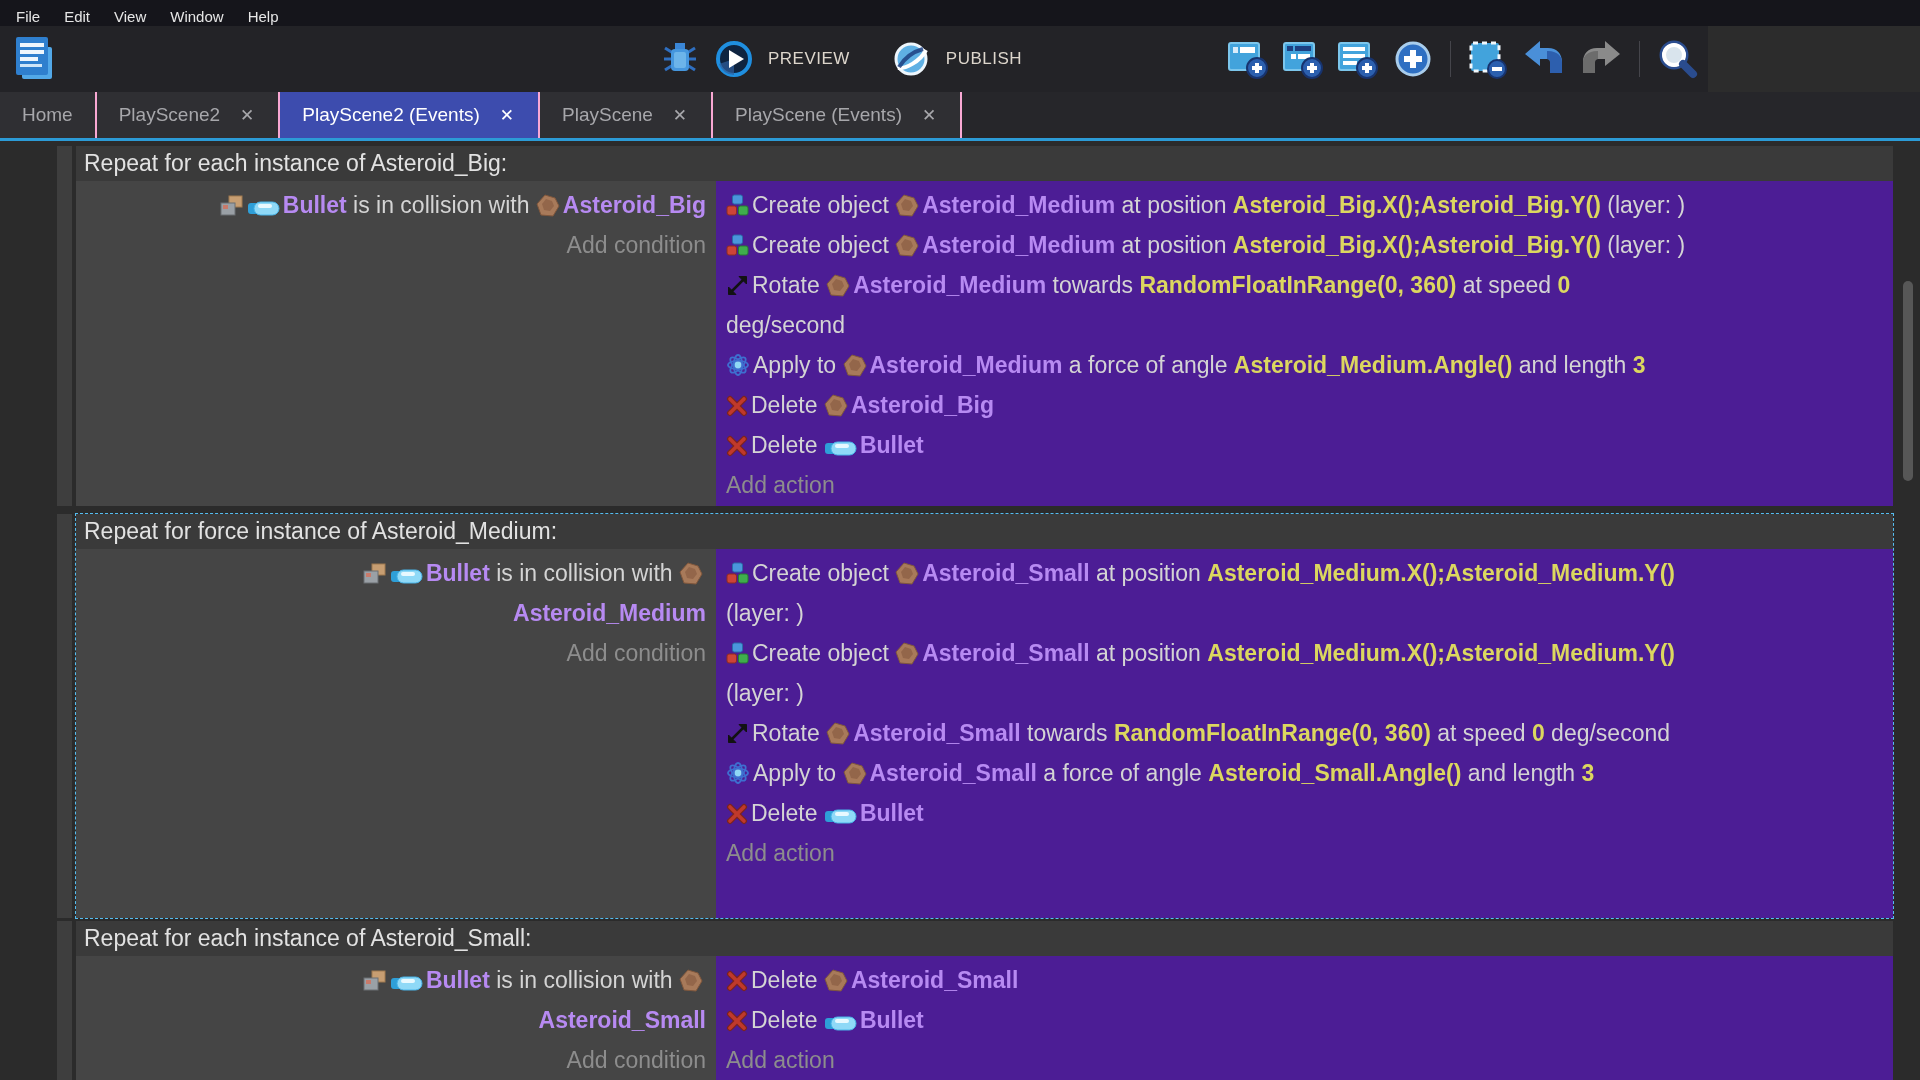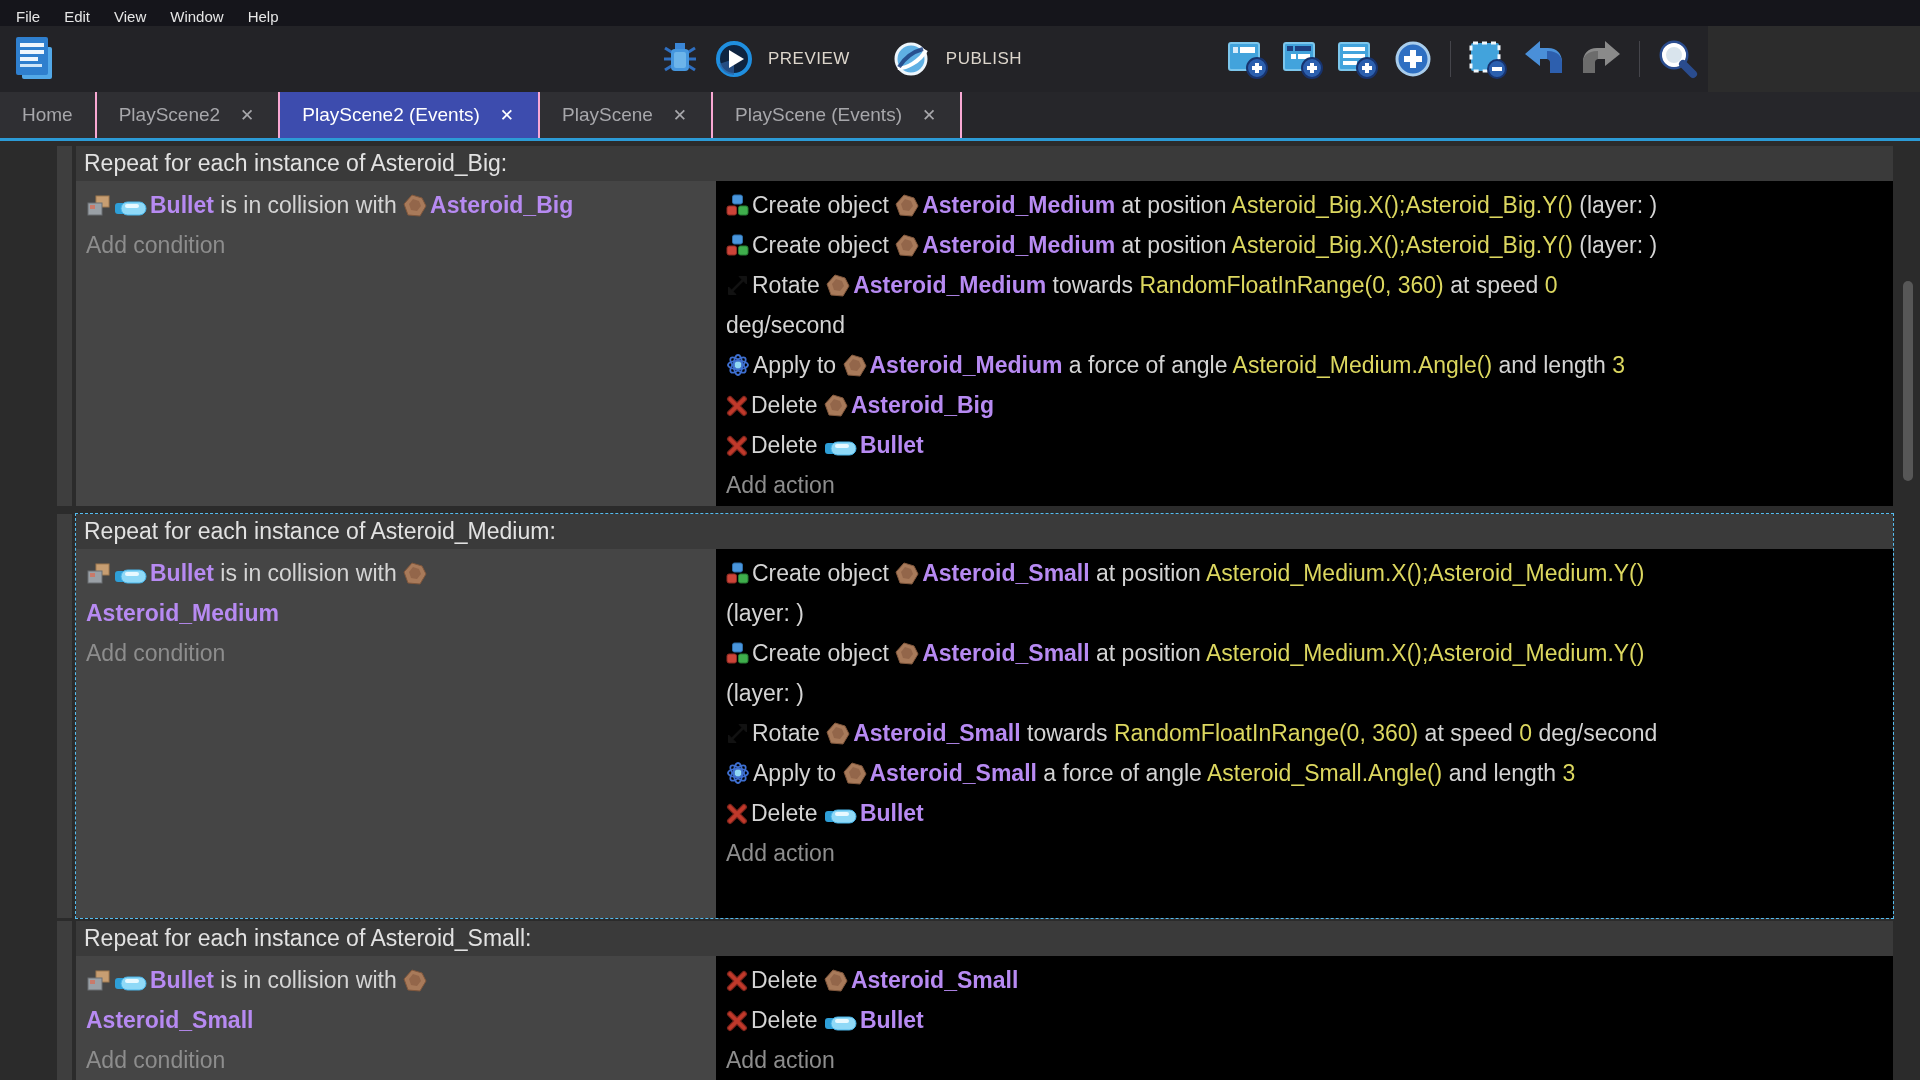--- a/index.html
+++ b/index.html
@@ -31,31 +31,31 @@
   .tab.active { background:var(--active-tab); color:#ffffff; }
   .tab .x { font-size:17px; color:#a7a7ab; padding:0 2px; }
   .tab.active .x { color:#ffffff; }
   .tab-underline { position:absolute; left:0; top:138px; width:1920px; height:3px;
                    background:var(--tab-underline); }
 
   
   .sheet { position:absolute; left:0; top:141px; width:1920px; height:939px;
            background:#2b2b2b; overflow:hidden; }
   .handle { position:absolute; left:57px; width:15px; background:#3e3e3e; }
-  .event { position:absolute; left:76px; width:1817px; background:#000000; }
+  .event { position:absolute; left:76px; width:1817px; background:#4c1d95; }
   .event.selected { outline:1px dashed var(--selection-border); outline-offset:0px; }
   .ev-header { height:35px; line-height:35px; background:#3a3a3a; color:#e2e2e2;
                font-size:23px; padding-left:8px; white-space:nowrap; overflow:hidden; }
   .ev-body { position:absolute; left:0; right:0; top:35px; bottom:0; display:flex; }
-  .ev-conditions { width:640px; background:#454545; padding:4px 10px 0 10px; overflow:hidden; }
+  .ev-conditions { width:640px; background:#454545; padding:4px 10px 0 10px; overflow:hidden;text-align:right; }
   .ev-actions { flex:1; padding:4px 0 0 10px; overflow:hidden; }
   .row { height:40px; line-height:40px; font-size:23px; color:#d4d4d4;
          white-space:nowrap; overflow:hidden; }
   .row .obj { color:var(--object-name); font-weight:700; }
-  .row .expr { color:var(--expression); }
+  .row .expr { color:var(--expression);font-weight:bold; }
   .row.addrow { color:#8d8d8d; }
   .inline-ic { display:inline-block; vertical-align:-4px; margin-right:3px; }
 
   
   .scroll-thumb { position:absolute; right:7px; width:10px; border-radius:5px; background:#575757; }
 </style>
 </head>
 <body>
 
 <div class="stage">
@@ -295,21 +295,21 @@
                   <rect x="1" y="3" width="10" height="11" rx="3" fill="#2e9fd8"></rect>
                   <rect x="7" y="2" width="25" height="13" rx="6.5" fill="#8fd9f7" stroke="#49b4e8"></rect>
                   <rect x="11" y="4" width="14" height="4" rx="2" fill="#e8f9ff"></rect>
                 </svg></span><span class="obj">Bullet</span></div>
             <div class="row addrow"><span class="txt">Add action</span></div>
           </div>
         </div>
       </div>
       <div class="handle" style="top: 373px; height: 404px;"></div>
       <div class="event selected" style="top: 373px; height: 404px;">
-        <div class="ev-header">Repeat for each instance of Asteroid_Medium:</div>
+        <div class="ev-header">Repeat for force instance of Asteroid_Medium:</div>
         <div class="ev-body">
           <div class="ev-conditions">
             <div class="row"><span><svg class="inline-ic" width="25" height="23" viewBox="0 0 25 23">
                   <rect x="10" y="2" width="13" height="11" fill="#c79e72" stroke="#a07a50"></rect>
                   <rect x="2" y="9" width="14" height="12" fill="#9aa0a6" stroke="#6b6f73"></rect>
                   <rect x="4" y="11" width="5" height="4" fill="#c97a6a"></rect>
                 </svg></span><span><svg class="inline-ic" width="33" height="17" viewBox="0 0 33 17">
                   <rect x="1" y="3" width="10" height="11" rx="3" fill="#2e9fd8"></rect>
                   <rect x="7" y="2" width="25" height="13" rx="6.5" fill="#8fd9f7" stroke="#49b4e8"></rect>
                   <rect x="11" y="4" width="14" height="4" rx="2" fill="#e8f9ff"></rect>

